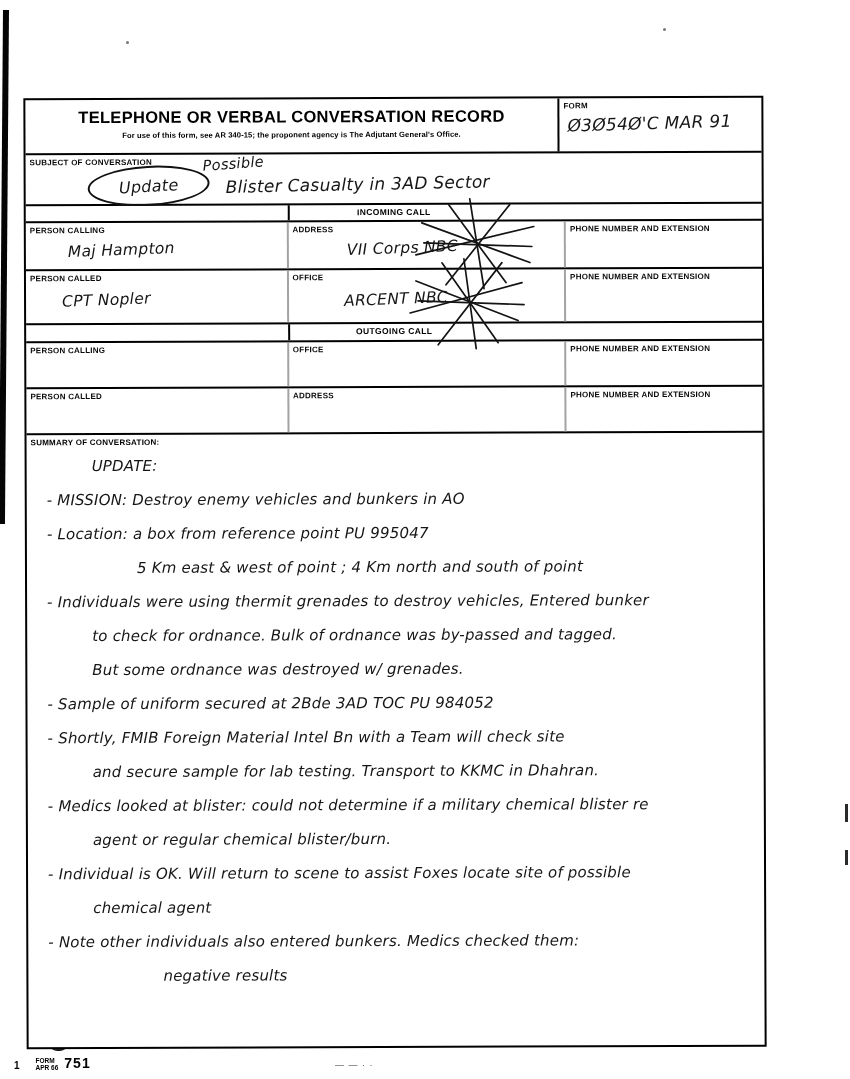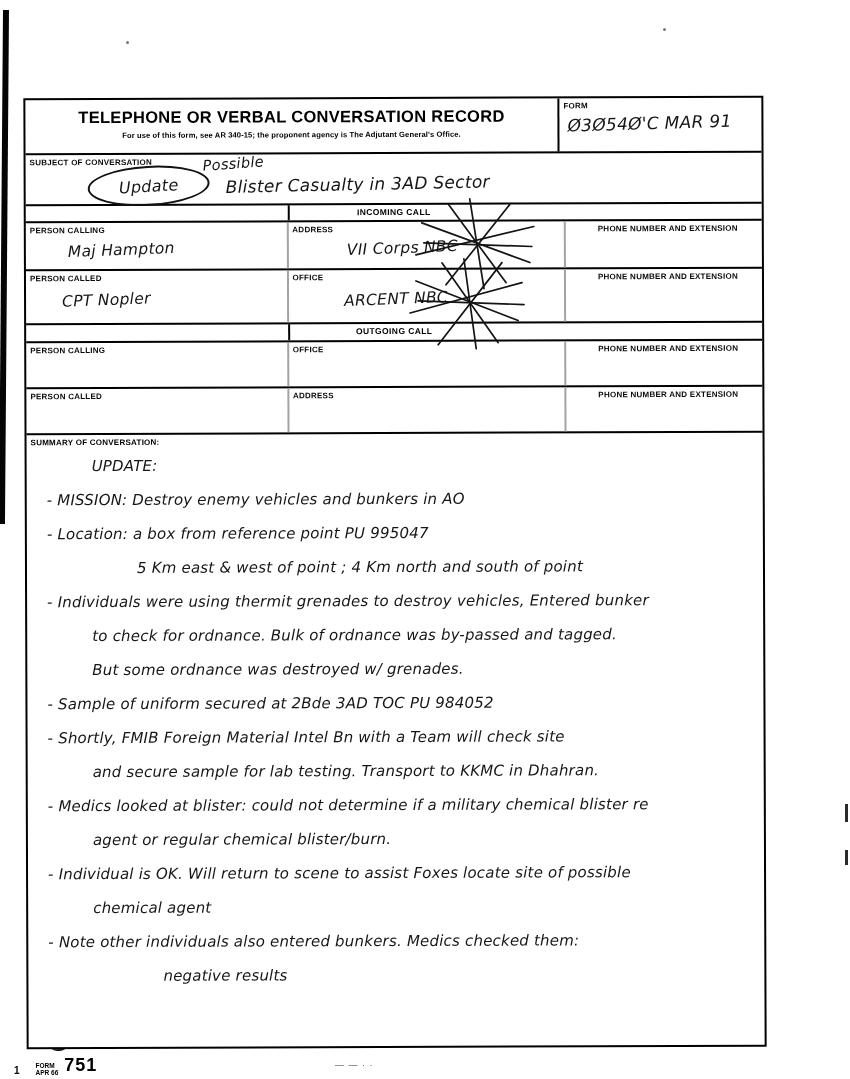--- a/index.html
+++ b/index.html
@@ -41,21 +41,21 @@
   .r-inband  { top:106px; height:17px; border-bottom:2px solid #000; }
   .r-in1     { top:123px; height:48px; border-bottom:2px solid #000; }
   .r-in2     { top:171px; height:54px; border-bottom:2.5px solid #000; }
   .r-outband { top:225px; height:18px; border-bottom:2px solid #000; }
   .r-out1    { top:243px; height:46px; border-bottom:2px solid #000; }
   .r-out2    { top:289px; height:46px; border-bottom:2.5px solid #000; }
   .r-sum     { top:335px; height:616px; }
 
   .c1 { width:264px; }
   .c2 { width:279px; }
-  .c3 { width:197px;padding-left:28px; }
+  .c3 { width:197px; }
 
   .band-label { position:absolute; left:0; right:0; top:2px; text-align:center;
     font-size:8.5px; font-weight:bold; letter-spacing:0.4px; }
   .band-div { position:absolute; left:262px; top:0; bottom:0; border-right:2px solid #000; }
 
   
   .hw { font-family:"DejaVu Sans", sans-serif; font-style:italic; color:#161616;
     white-space:nowrap; letter-spacing:0.3px; }
   .hw-date { position:absolute; left:8px; top:15px; font-size:17px; transform:rotate(-1.5deg); }
   .stamp-circle { position:absolute; left:62px; top:11px; width:118px; height:36px;
@@ -74,21 +74,21 @@
   .indent-1 { margin-left:65px; }
   .indent-2 { margin-left:135px; }
   .indent-3 { margin-left:110px; }
 
   .scribble { position:absolute; left:368px; top:98px; width:160px; height:160px; z-index:5; }
 
   
   .footer { position:absolute; left:14px; top:1055px; display:flex; align-items:flex-end; }
   .f-prefix { font-size:10px; margin-right:16px; font-weight:bold; }
   .f-stack { font-size:6.5px; font-weight:bold; line-height:7px; margin-right:6px; text-align:left; }
-  .f-num { font-size:18px; font-weight:bold; letter-spacing:1px; }
+  .f-num { font-size:14px; font-weight:bold; letter-spacing:1px; }
   .f-smudge { position:absolute; left:335px; top:1060px; color:#555; font-size:9px;
     letter-spacing:1px; filter:blur(0.4px); }
 </style>
 </head>
 <body>
 
 <div class="scan-bar"></div>
 <div class="punch p1"></div>
 <div class="punch p2"></div>
 <div class="punch p3"></div>

